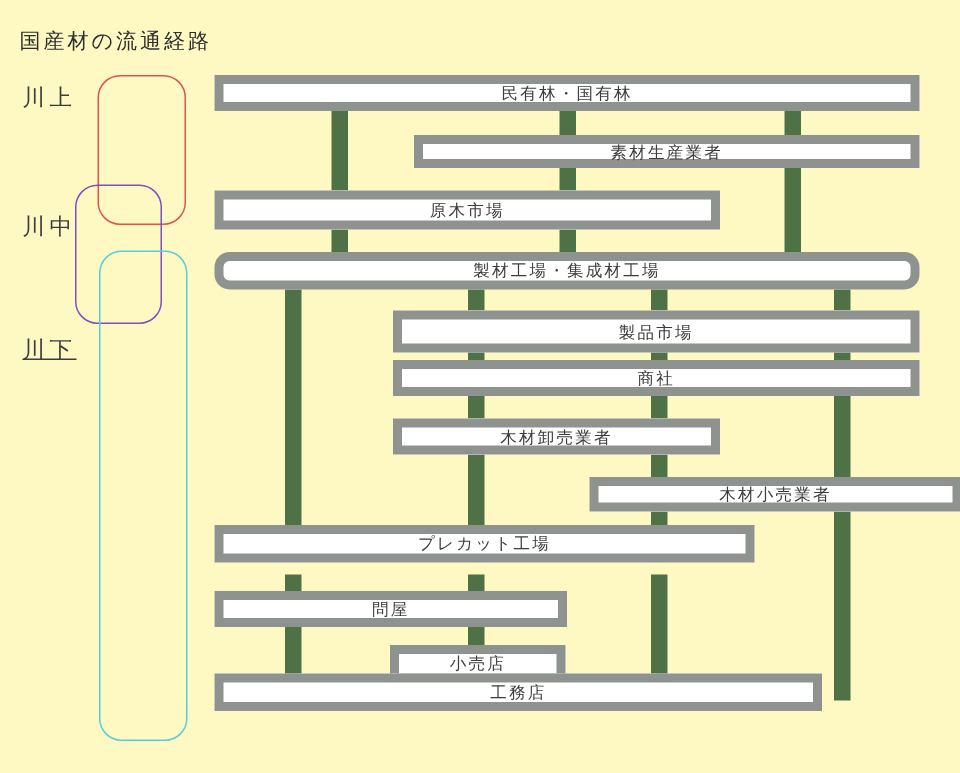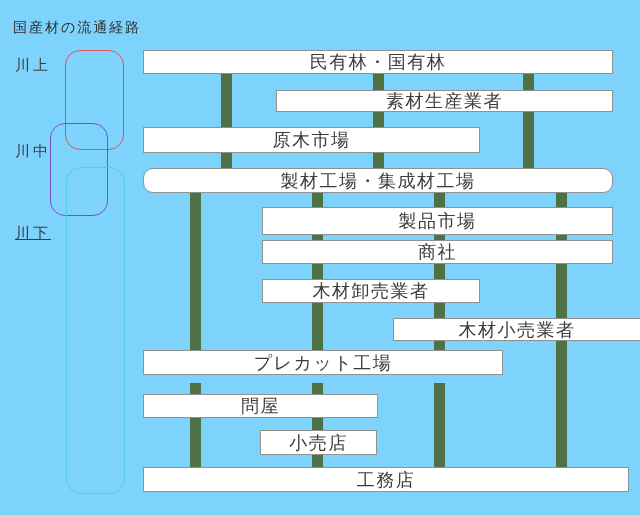--- a/index.html
+++ b/index.html
@@ -1,20 +1,20 @@
 <!DOCTYPE html>
 <html><head>
 <meta charset="utf-8">
 <style>
   html, body { margin: 0; padding: 0; background: #ffffff; }
   #page {
     position: relative;
     width: 640px;
     height: 515px;
-    background: #7dd3fc;
+    background: #fef9c3;
     font-family: "Liberation Sans", "DejaVu Sans", sans-serif;
     overflow: hidden;
   }
   #page-title {
     position: absolute;
     left: 13px;
     top: 19px;
     font-size: 14px;
     letter-spacing: 2px;
     color: #2e2e2e;
@@ -35,25 +35,25 @@
   }
   .bar {
     position: absolute;
     width: 11px;
     z-index: 2;
   }
   .node {
     position: absolute;
     box-sizing: border-box;
     background: #ffffff;
-    border: 1px solid #a3a3a3;
+    border: 6px solid #a3a3a3;
     display: flex;
     align-items: center;
     justify-content: center;
-    font-size: 18px;
+    font-size: 11px;
     letter-spacing: 1.5px;
     color: #3c3c3c;
     z-index: 3;
     white-space: nowrap;
   }
 </style>
 </head>
 <body>
 
 <div id="page">
@@ -93,18 +93,18 @@
       <div class="node" style="left: 276px; top: 90px; width: 337px; height: 22px; border-color: rgb(143, 147, 143); color: rgb(60, 60, 60);">素材生産業者</div>
       <div class="node" style="left: 143px; top: 127px; width: 337px; height: 26px; border-color: rgb(143, 147, 143); color: rgb(60, 60, 60);">原木市場</div>
       <div class="node" style="left: 143px; top: 168px; width: 470px; height: 25px; border-color: rgb(143, 147, 143); color: rgb(60, 60, 60); border-radius: 10px;">製材工場・集成材工場</div>
       <div class="node" style="left: 262px; top: 207px; width: 351px; height: 28px; border-color: rgb(143, 147, 143); color: rgb(60, 60, 60);">製品市場</div>
       <div class="node" style="left: 262px; top: 240px; width: 351px; height: 24px; border-color: rgb(143, 147, 143); color: rgb(60, 60, 60);">商社</div>
       <div class="node" style="left: 262px; top: 279px; width: 218px; height: 24px; border-color: rgb(143, 147, 143); color: rgb(60, 60, 60);">木材卸売業者</div>
       <div class="node" style="left: 393px; top: 318px; width: 248px; height: 23px; border-color: rgb(143, 147, 143); color: rgb(60, 60, 60);">木材小売業者</div>
       <div class="node" style="left: 143px; top: 350px; width: 360px; height: 25px; border-color: rgb(143, 147, 143); color: rgb(60, 60, 60);">プレカット工場</div>
       <div class="node" style="left: 143px; top: 394px; width: 235px; height: 24px; border-color: rgb(143, 147, 143); color: rgb(60, 60, 60);">問屋</div>
       <div class="node" style="left: 260px; top: 430px; width: 117px; height: 25px; border-color: rgb(143, 147, 143); color: rgb(60, 60, 60);">小売店</div>
-      <div class="node" style="left: 143px; top: 467px; width: 486px; height: 25px; border-color: rgb(143, 147, 143); color: rgb(60, 60, 60);">工務店</div>
+      <div class="node" style="left: 143px; top: 449px; width: 405px; height: 25px; border-color: rgb(143, 147, 143); color: rgb(60, 60, 60);">工務店</div>
       <div class="stage-label" style="left: 15px; top: 56px; color: rgb(60, 60, 60);">川上</div>
       <div class="stage-label" style="left: 15px; top: 142px; color: rgb(60, 60, 60);">川中</div>
       <div class="stage-label" style="left: 15px; top: 224px; color: rgb(60, 60, 60); text-decoration: underline;">川下</div>
     </div>
 </div>
 
 </body></html>

